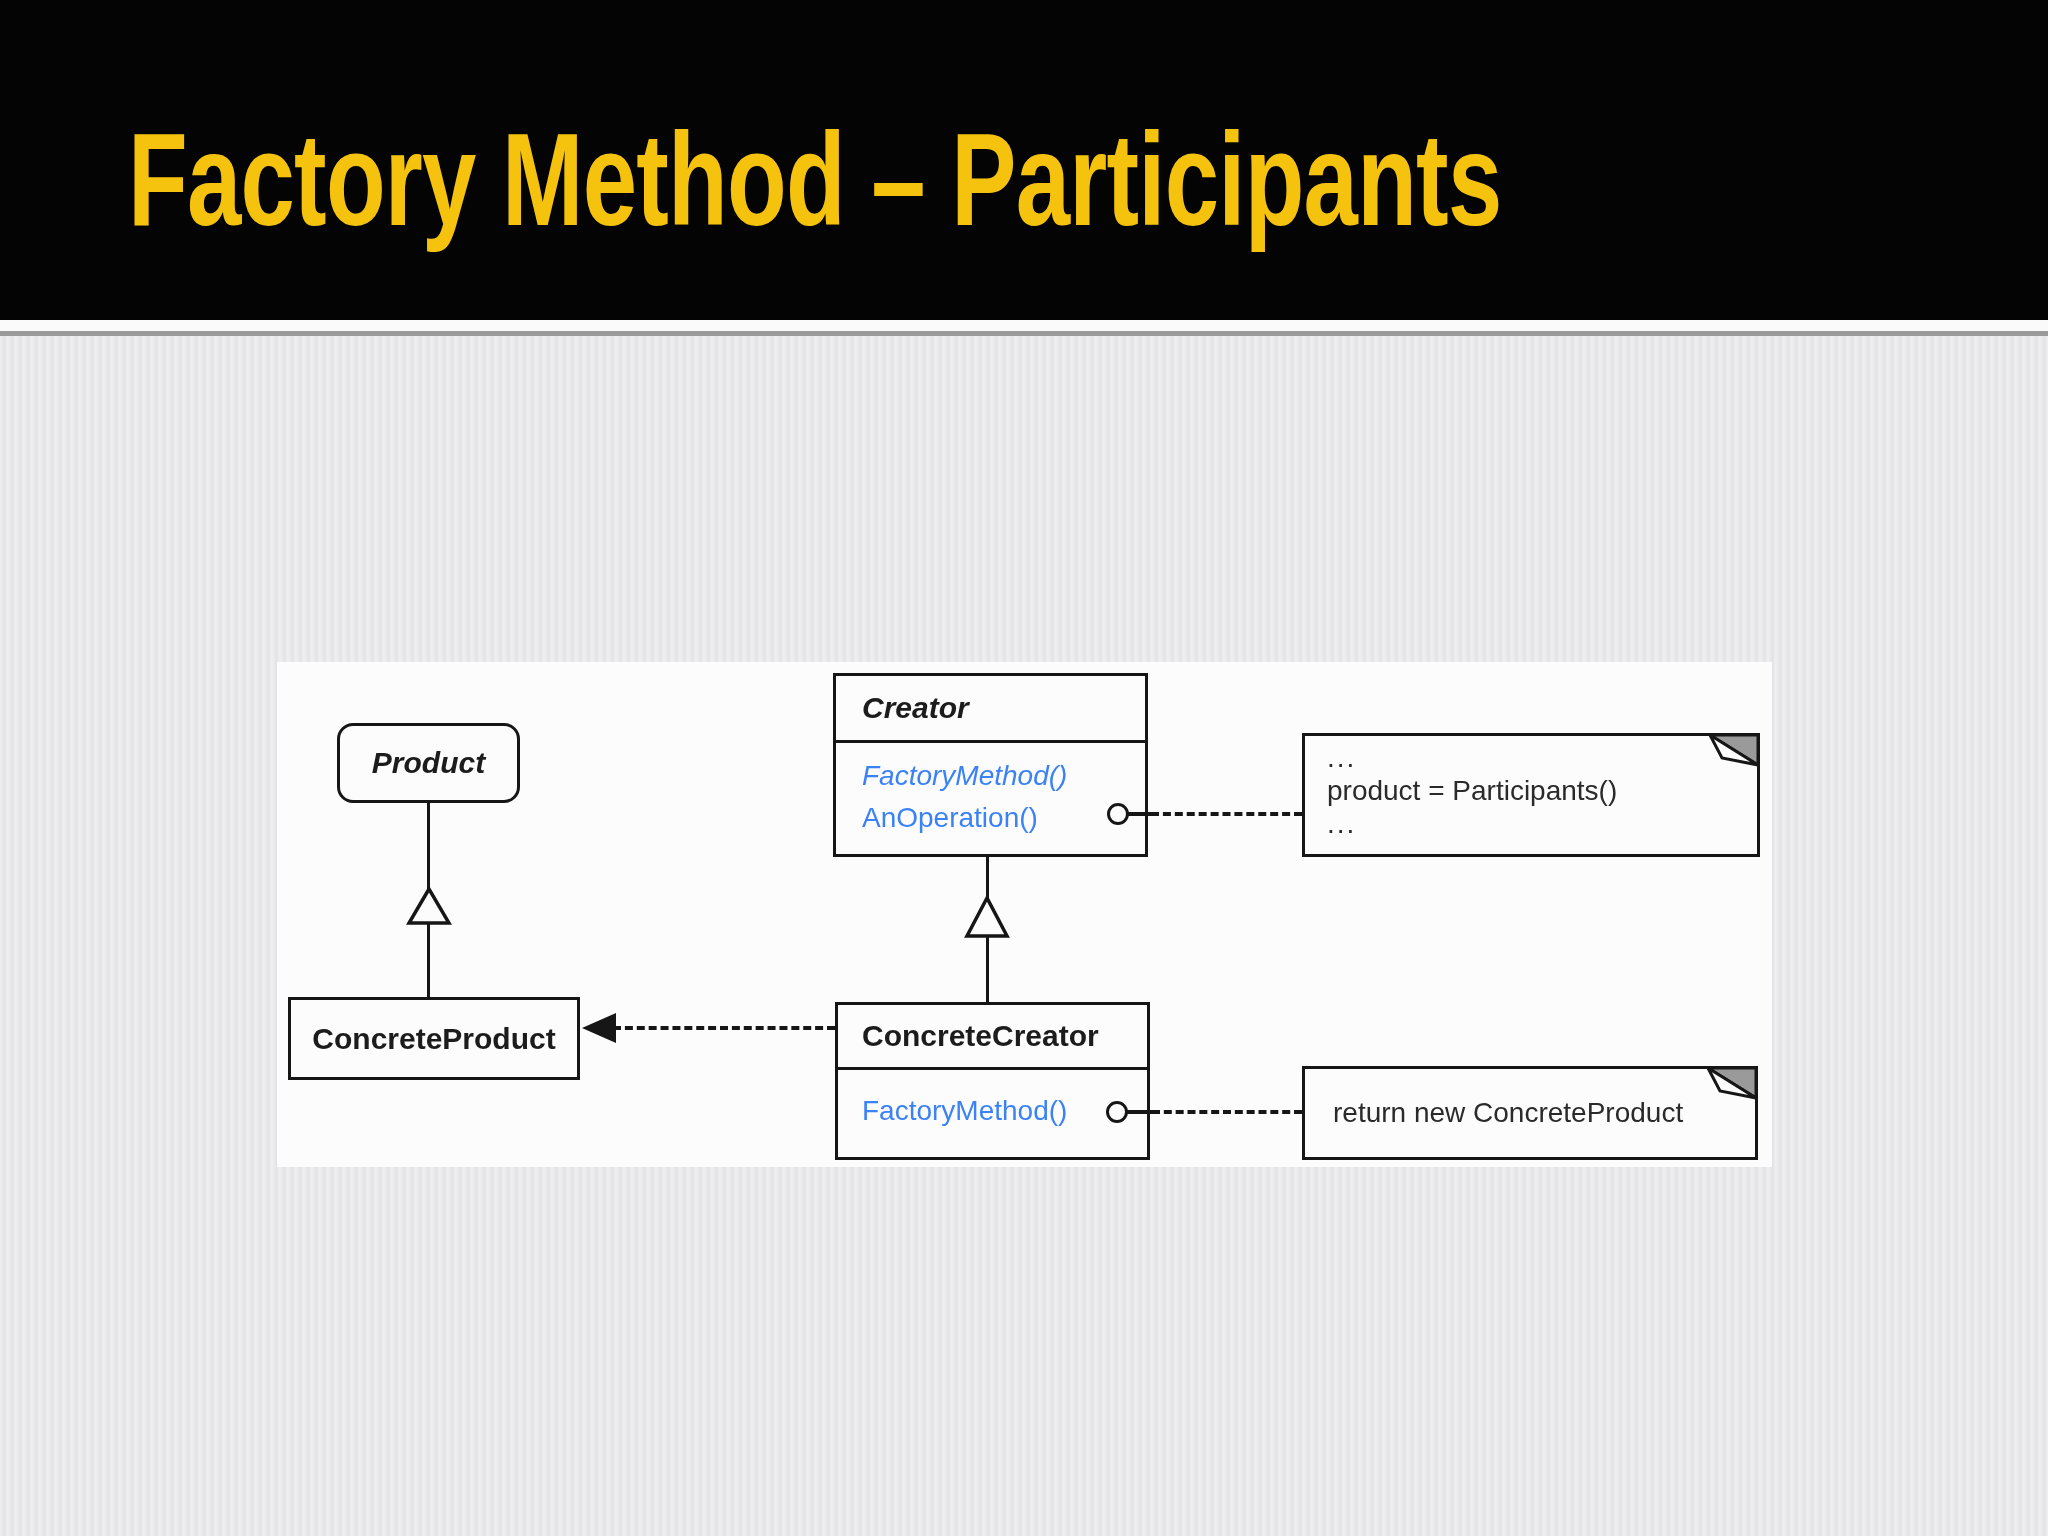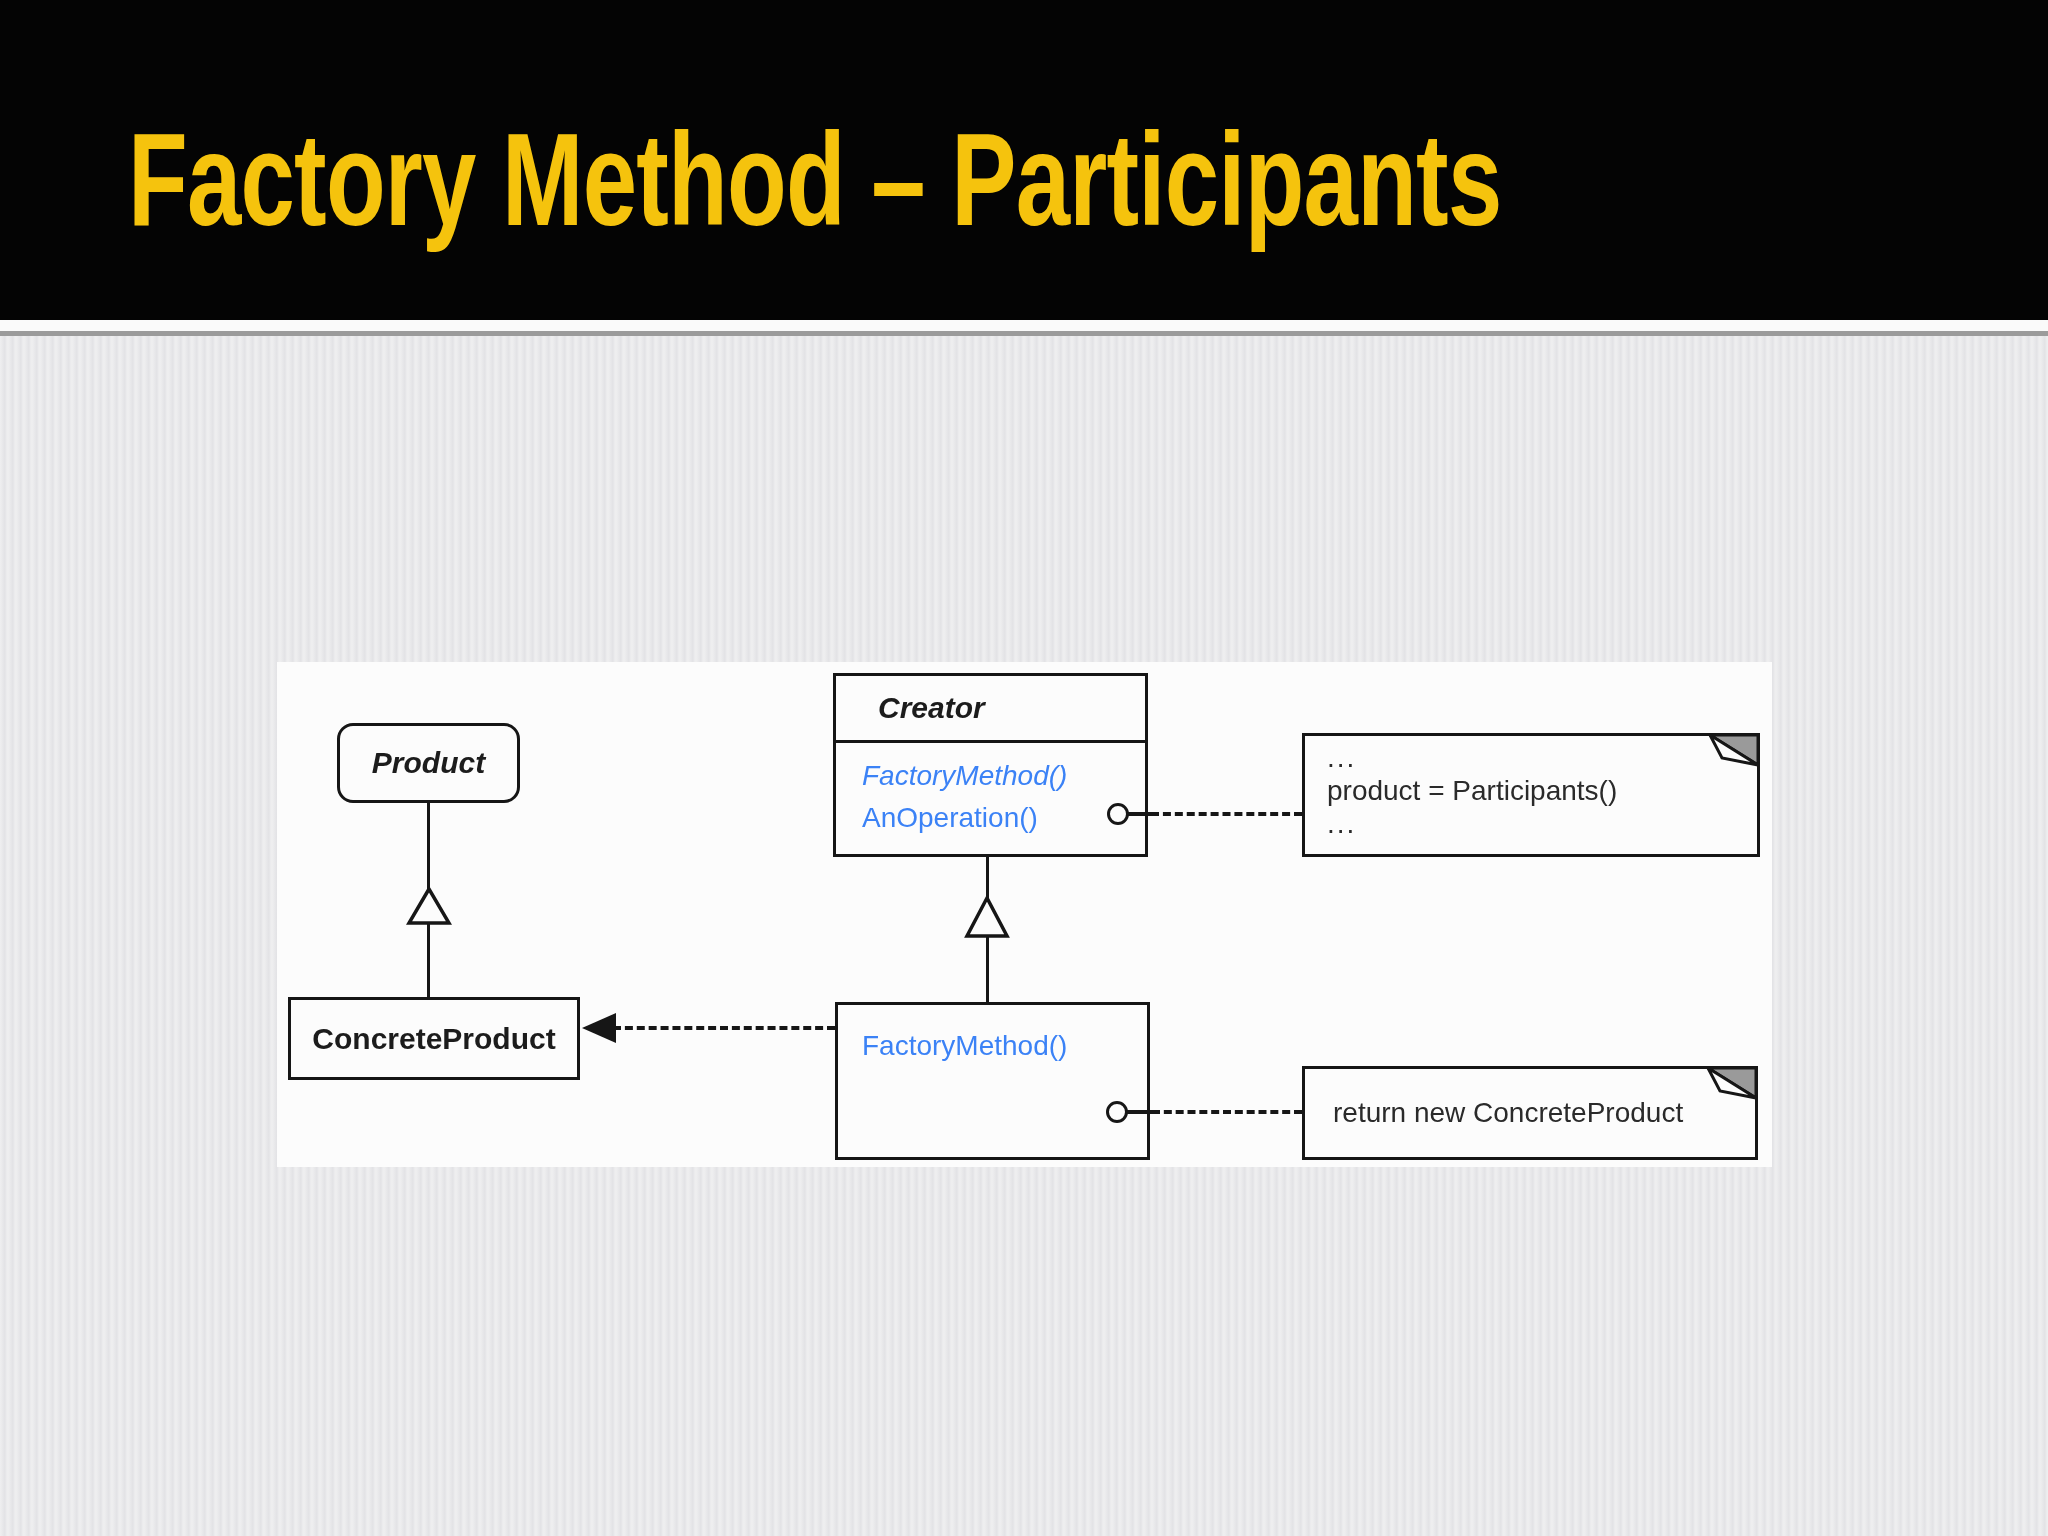--- a/index.html
+++ b/index.html
@@ -29,21 +29,21 @@
   
   .diagram { position:absolute; left:277px; top:662px; width:1495px; height:505px;
              background:#fcfcfc; }
 
   .uml-box { position:absolute; border:3px solid #161616; background:#fcfcfc; color:#1c1c1c; }
   .name-center { display:flex; align-items:center; justify-content:center;
                  font-weight:bold; font-size:30px; }
   .abstract { font-style:italic; }
 
   .compart-title { height:67px; border-bottom:3px solid #161616;
-                   display:flex; align-items:center; padding-left:42px;
+                   display:flex; align-items:center; padding-left:26px;
                    font-weight:bold; font-size:30px; }
   .compart-methods { padding:12px 0 0 26px; font-size:28px; line-height:42px; color:#3b82f6; }
   .method-abstract { font-style:italic; }
 
   
   .uml-note { position:absolute; border:3px solid #161616; background:#fcfcfc;
               color:#2a2a2a; font-size:28px; }
   .note-lines { padding:8px 0 0 22px; }
   .note-dots { line-height:28px; letter-spacing:2px; }
   .note-main { line-height:38px; }
@@ -83,20 +83,21 @@
         <div class="method-abstract">FactoryMethod()</div>
         <div>AnOperation()</div>
       </div>
     </div>
 
     <div class="uml-box name-center" style="left:11px; top:335px; width:292px; height:83px;text-align:center;">
       <span>ConcreteProduct</span>
     </div>
 
     <div class="uml-box" style="left:558px; top:340px; width:315px; height:158px;">
+      <div class="compart-title" style="height:65px; padding-left:24px;">ConcreteCreator</div>
       <div class="compart-methods" style="padding:20px 0 0 24px;">
         <div>FactoryMethod()</div>
       </div>
     </div>
 
     <div class="uml-note" style="left:1025px; top:71px; width:458px; height:124px;">
       <div class="note-lines">
         <div class="note-dots">...</div>
         <div class="note-main">product = Participants()</div>
         <div class="note-dots">...</div>

